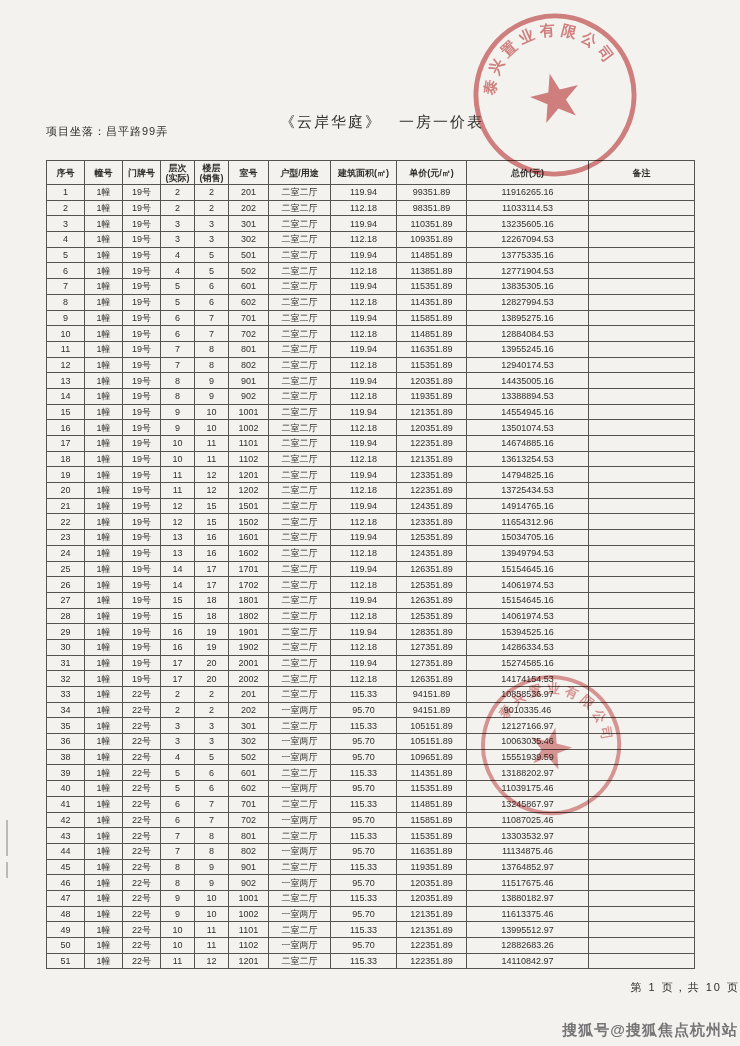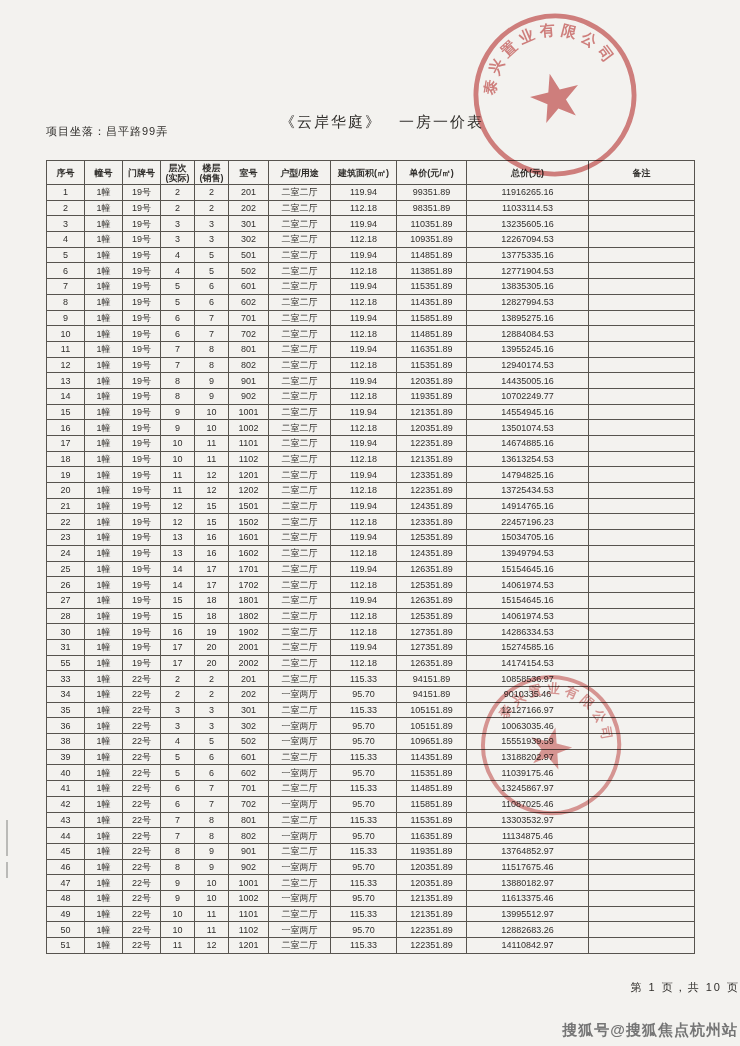--- a/index.html
+++ b/index.html
@@ -259,21 +259,21 @@
         <tr>
           <td>14</td>
           <td>1幢</td>
           <td>19号</td>
           <td>8</td>
           <td>9</td>
           <td>902</td>
           <td>二室二厅</td>
           <td>112.18</td>
           <td>119351.89</td>
-          <td>10702249.77</td>
+          <td>13388894.53</td>
           <td></td>
         </tr>
         <tr>
           <td>15</td>
           <td>1幢</td>
           <td>19号</td>
           <td>9</td>
           <td>10</td>
           <td>1001</td>
           <td>二室二厅</td>
@@ -363,21 +363,21 @@
         <tr>
           <td>22</td>
           <td>1幢</td>
           <td>19号</td>
           <td>12</td>
           <td>15</td>
           <td>1502</td>
           <td>二室二厅</td>
           <td>112.18</td>
           <td>123351.89</td>
-          <td>22457196.23</td>
+          <td>11654312.96</td>
           <td></td>
         </tr>
         <tr>
           <td>23</td>
           <td>1幢</td>
           <td>19号</td>
           <td>13</td>
           <td>16</td>
           <td>1601</td>
           <td>二室二厅</td>
@@ -445,20 +445,33 @@
           <td>15</td>
           <td>18</td>
           <td>1802</td>
           <td>二室二厅</td>
           <td>112.18</td>
           <td>125351.89</td>
           <td>14061974.53</td>
           <td></td>
         </tr>
         <tr>
+          <td>29</td>
+          <td>1幢</td>
+          <td>19号</td>
+          <td>16</td>
+          <td>19</td>
+          <td>1901</td>
+          <td>二室二厅</td>
+          <td>119.94</td>
+          <td>128351.89</td>
+          <td>15394525.16</td>
+          <td></td>
+        </tr>
+        <tr>
           <td>30</td>
           <td>1幢</td>
           <td>19号</td>
           <td>16</td>
           <td>19</td>
           <td>1902</td>
           <td>二室二厅</td>
           <td>112.18</td>
           <td>127351.89</td>
           <td>14286334.53</td>
@@ -471,21 +484,21 @@
           <td>17</td>
           <td>20</td>
           <td>2001</td>
           <td>二室二厅</td>
           <td>119.94</td>
           <td>127351.89</td>
           <td>15274585.16</td>
           <td></td>
         </tr>
         <tr>
-          <td>55</td>
+          <td>32</td>
           <td>1幢</td>
           <td>19号</td>
           <td>17</td>
           <td>20</td>
           <td>2002</td>
           <td>二室二厅</td>
           <td>112.18</td>
           <td>126351.89</td>
           <td>14174154.53</td>
           <td></td>

